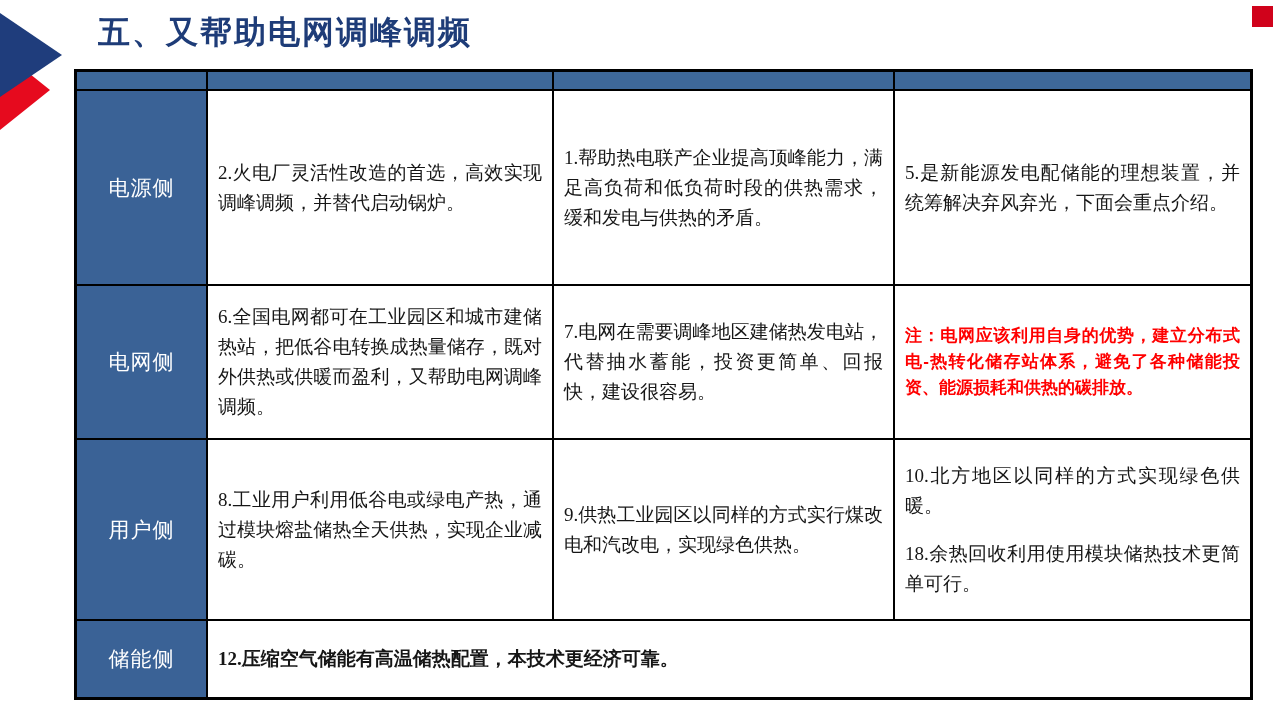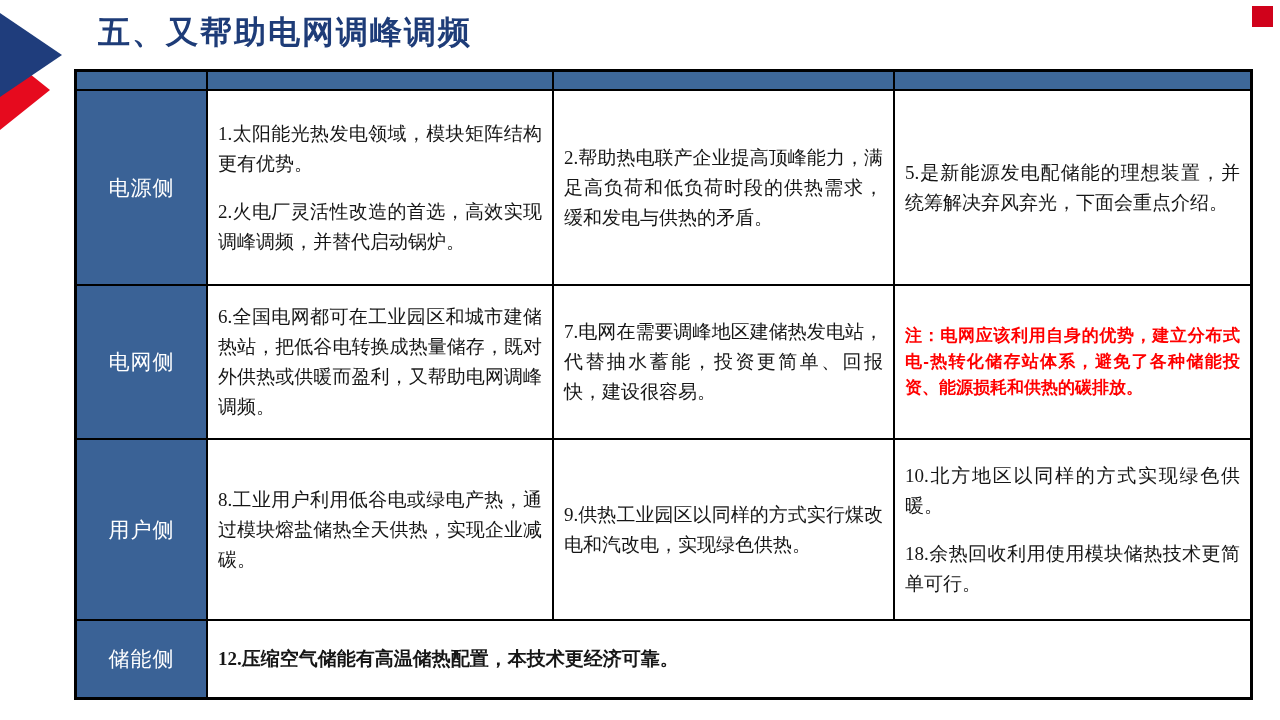--- a/index.html
+++ b/index.html
@@ -58,25 +58,24 @@
 
 <div class="tbl">
 
   <div class="tcell hbar"></div>
   <div class="tcell hbar"></div>
   <div class="tcell hbar"></div>
   <div class="tcell hbar"></div>
 
   <div class="tcell rowhdr">电源侧</div>
   <div class="tcell cell">
-    <p>1.太阳能光热发电领域，模块矩阵结构更有优势。</p>
     <p>2.火电厂灵活性改造的首选，高效实现调峰调频，并替代启动锅炉。</p>
   </div>
   <div class="tcell cell">
-    <p>2.帮助热电联产企业提高顶峰能力，满足高负荷和低负荷时段的供热需求，缓和发电与供热的矛盾。</p>
+    <p>1.帮助热电联产企业提高顶峰能力，满足高负荷和低负荷时段的供热需求，缓和发电与供热的矛盾。</p>
   </div>
   <div class="tcell cell">
     <p>5.是新能源发电配储能的理想装置，并统筹解决弃风弃光，下面会重点介绍。</p>
   </div>
 
   <div class="tcell rowhdr">电网侧</div>
   <div class="tcell cell">
     <p>6.全国电网都可在工业园区和城市建储热站，把低谷电转换成热量储存，既对外供热或供暖而盈利，又帮助电网调峰调频。</p>
   </div>
   <div class="tcell cell">

